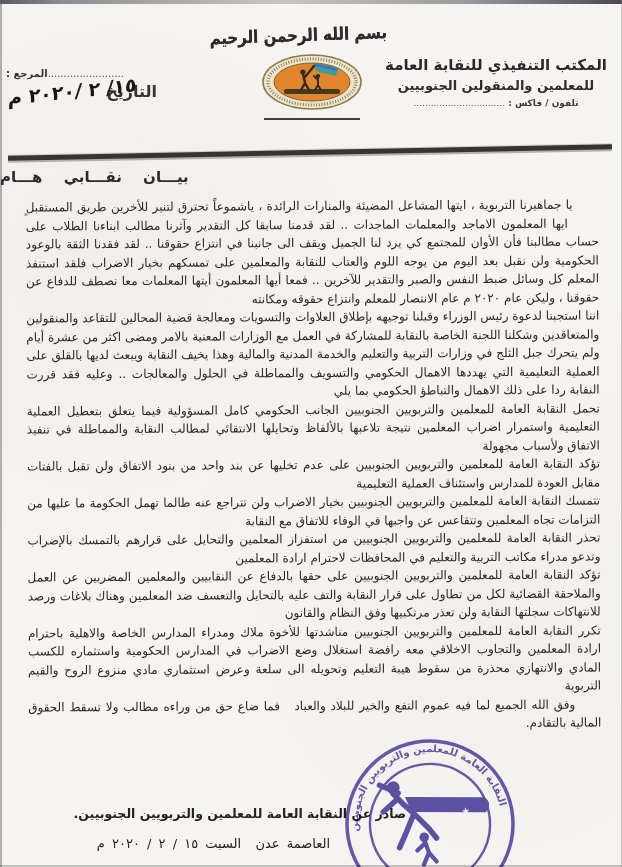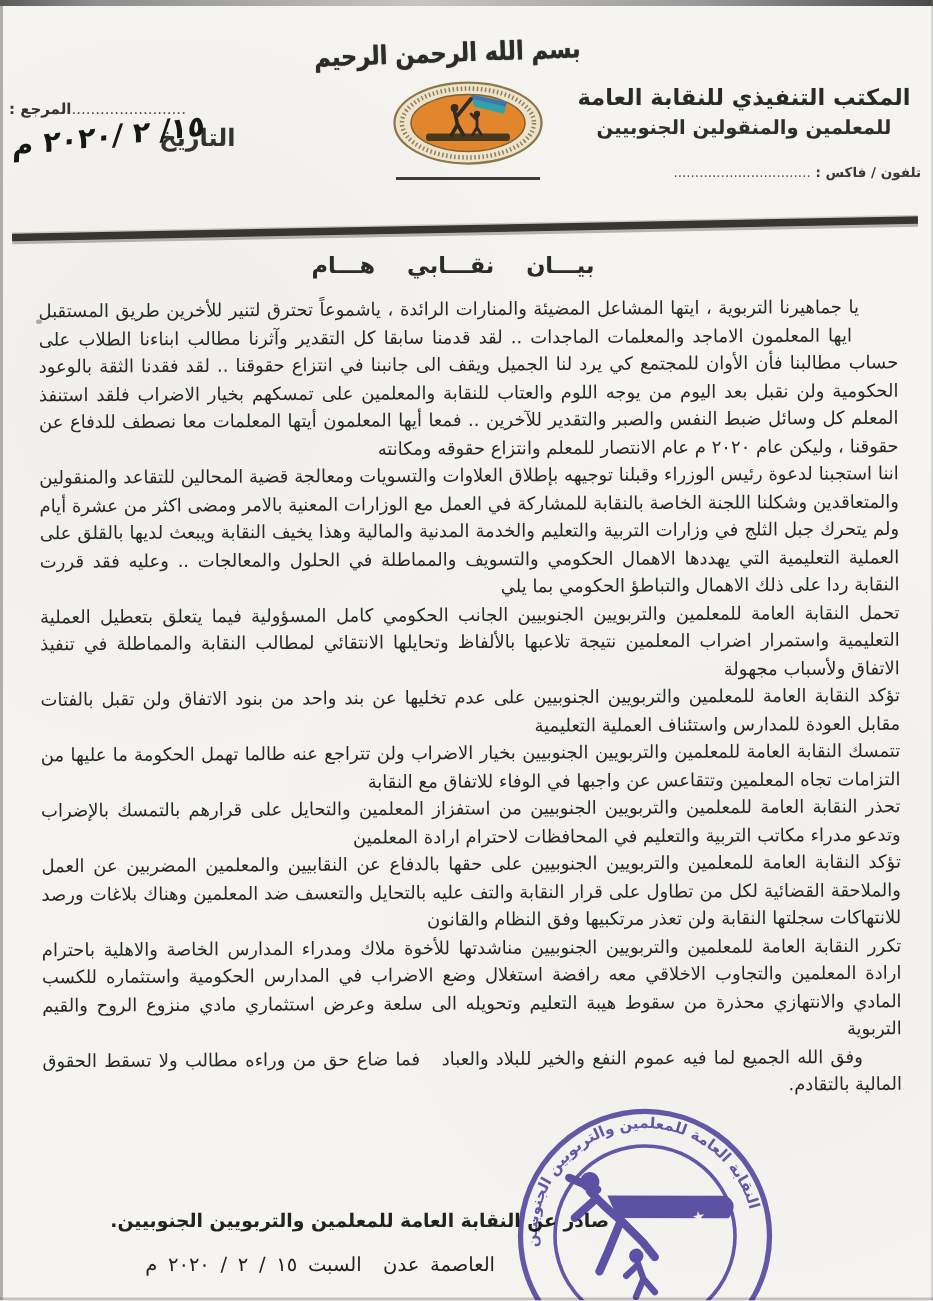--- a/index.html
+++ b/index.html
@@ -19,21 +19,21 @@
     background:linear-gradient(to left,#4a4a4a,#9a9a9a 25%,#c7c6c3 55%,#8d8d8d 90%,#5a5a5a);}
   .scan-left{position:absolute;left:0;top:0;width:2px;height:867px;background:rgba(90,90,90,.45);}
   .scan-right{position:absolute;right:0;top:0;width:1px;height:867px;background:rgba(120,120,120,.35);}
   .scan-bottom{position:absolute;left:0;bottom:0;width:622px;height:2px;background:rgba(100,100,100,.35);}
   .speck{position:absolute;left:24px;top:213px;width:4px;height:3px;background:#7a7a7a;border-radius:50%;opacity:.6;}
 
   
   .hdr-right{position:absolute;top:56px;right:8px;width:236px;text-align:center;}
   .org1{font-size:15px;font-weight:bold;color:#2a2a2a;letter-spacing:0;white-space:nowrap;}
   .org2{font-size:13px;font-weight:bold;color:#2e2e2e;margin-top:4px;white-space:nowrap;}
-  .contact{font-size:9px;font-weight:bold;color:#3a3a3a;margin-top:18px;text-align:right;white-space:nowrap;overflow:hidden;}
+  .contact{font-size:9px;font-weight:bold;color:#3a3a3a;margin-top:5px;text-align:center;white-space:nowrap;overflow:hidden;}
   .contact .dots{font-weight:normal;color:#555;letter-spacing:1px;}
 
   
   .hdr-center{position:absolute;top:26px;left:237px;width:150px;text-align:center;}
   .basmala{font-size:15px;font-weight:bold;color:#2c2c2c;transform:rotate(-2deg) scaleY(1.15);
     text-shadow:0 0 .6px #2c2c2c;white-space:nowrap;}
   .emblem{margin-top:8px;}
   .emblem-underline{width:96px;height:2px;background:#3c3c3c;margin:2px auto 0 auto;}
 
   
@@ -42,21 +42,21 @@
   .ref-line .dots{font-weight:normal;color:#4a4a4a;letter-spacing:.5px;}
   .date-line{font-size:16px;font-weight:bold;color:#333;text-align:right;margin-top:3px;margin-right:14px;display:inline-block;}
   .hand-date{position:absolute;top:12px;left:2px;font-size:19px;font-weight:bold;color:#161616;
     transform:rotate(-6deg) skewX(-8deg);white-space:nowrap;letter-spacing:1px;}
 
   
   .rule{position:absolute;top:150px;left:8px;width:604px;height:5px;background:#37352f;
     transform:rotate(-1.1deg);box-shadow:0 2px 0 rgba(60,58,52,.35), 0 -1px 0 rgba(60,58,52,.2);}
 
   
-  .title{position:absolute;top:168px;left:0;width:622px;text-align:center;padding-right:18px;box-sizing:border-box;
+  .title{position:absolute;top:168px;left:0;width:622px;text-align:left;padding-right:18px;box-sizing:border-box;
     font-size:15px;font-weight:bold;color:#2b2b2b;word-spacing:16px;}
 
   
   .body{position:absolute;top:197px;right:22px;left:27px;
     font-size:12px;line-height:18.5px;text-align:justify;color:#282828;
     transform:rotate(-.3deg);}
   .body p{margin:0;}
   .body p.indent{text-indent:26px;}
 
   

